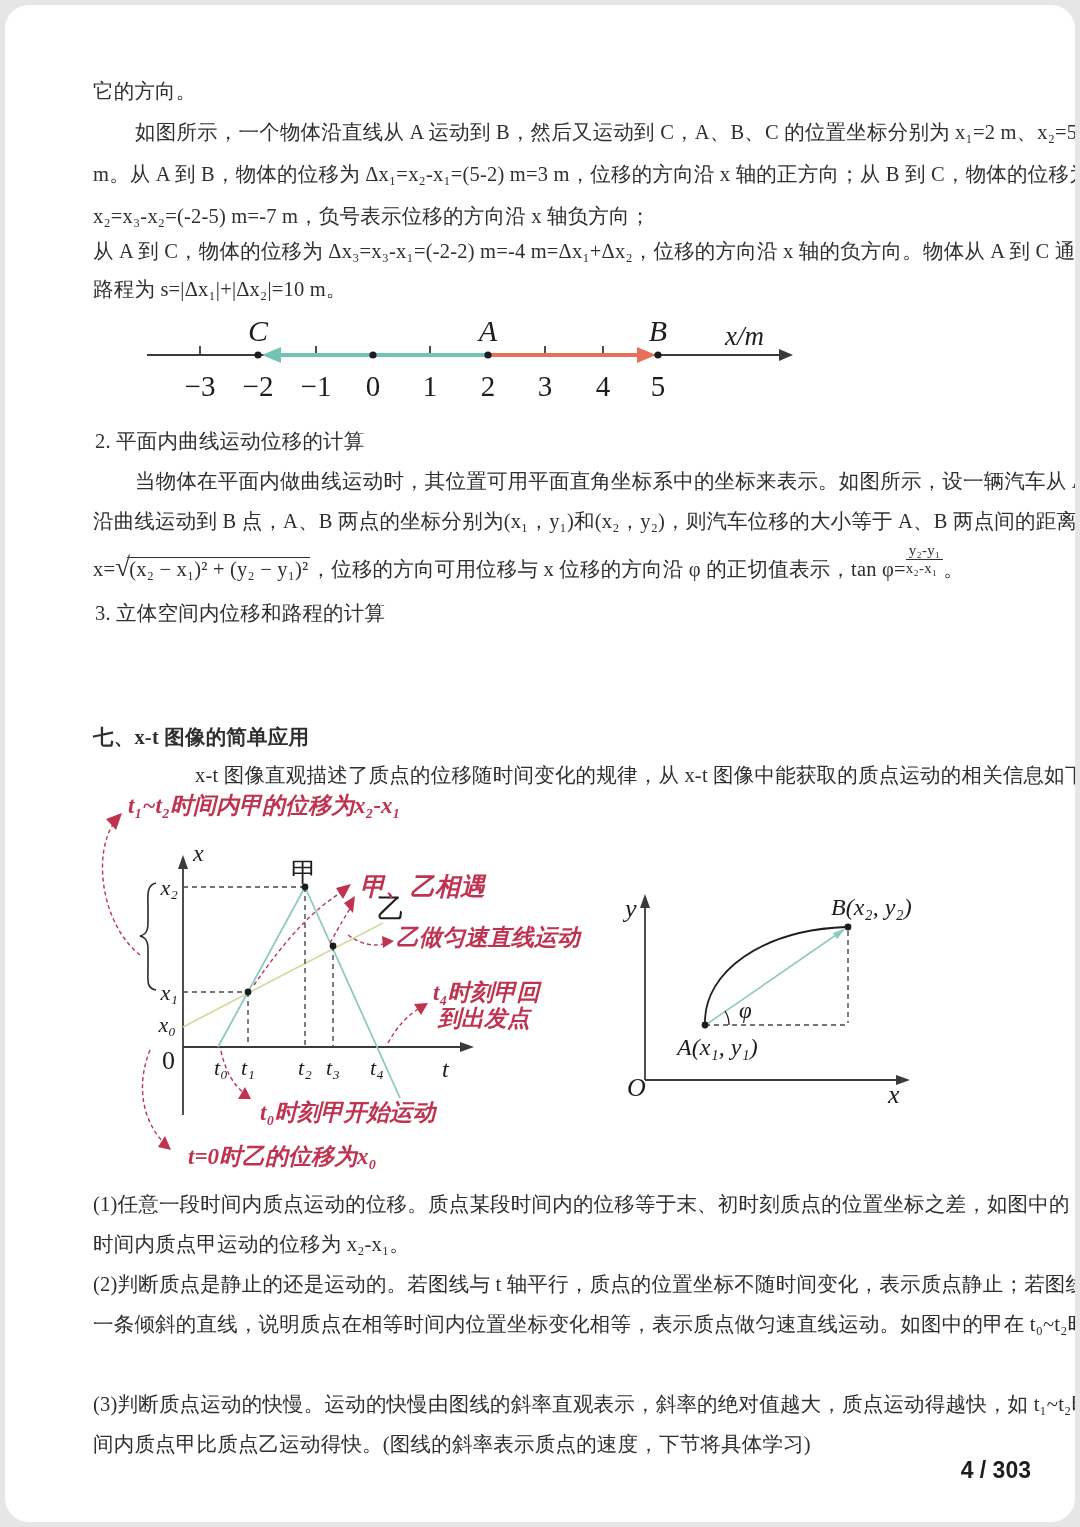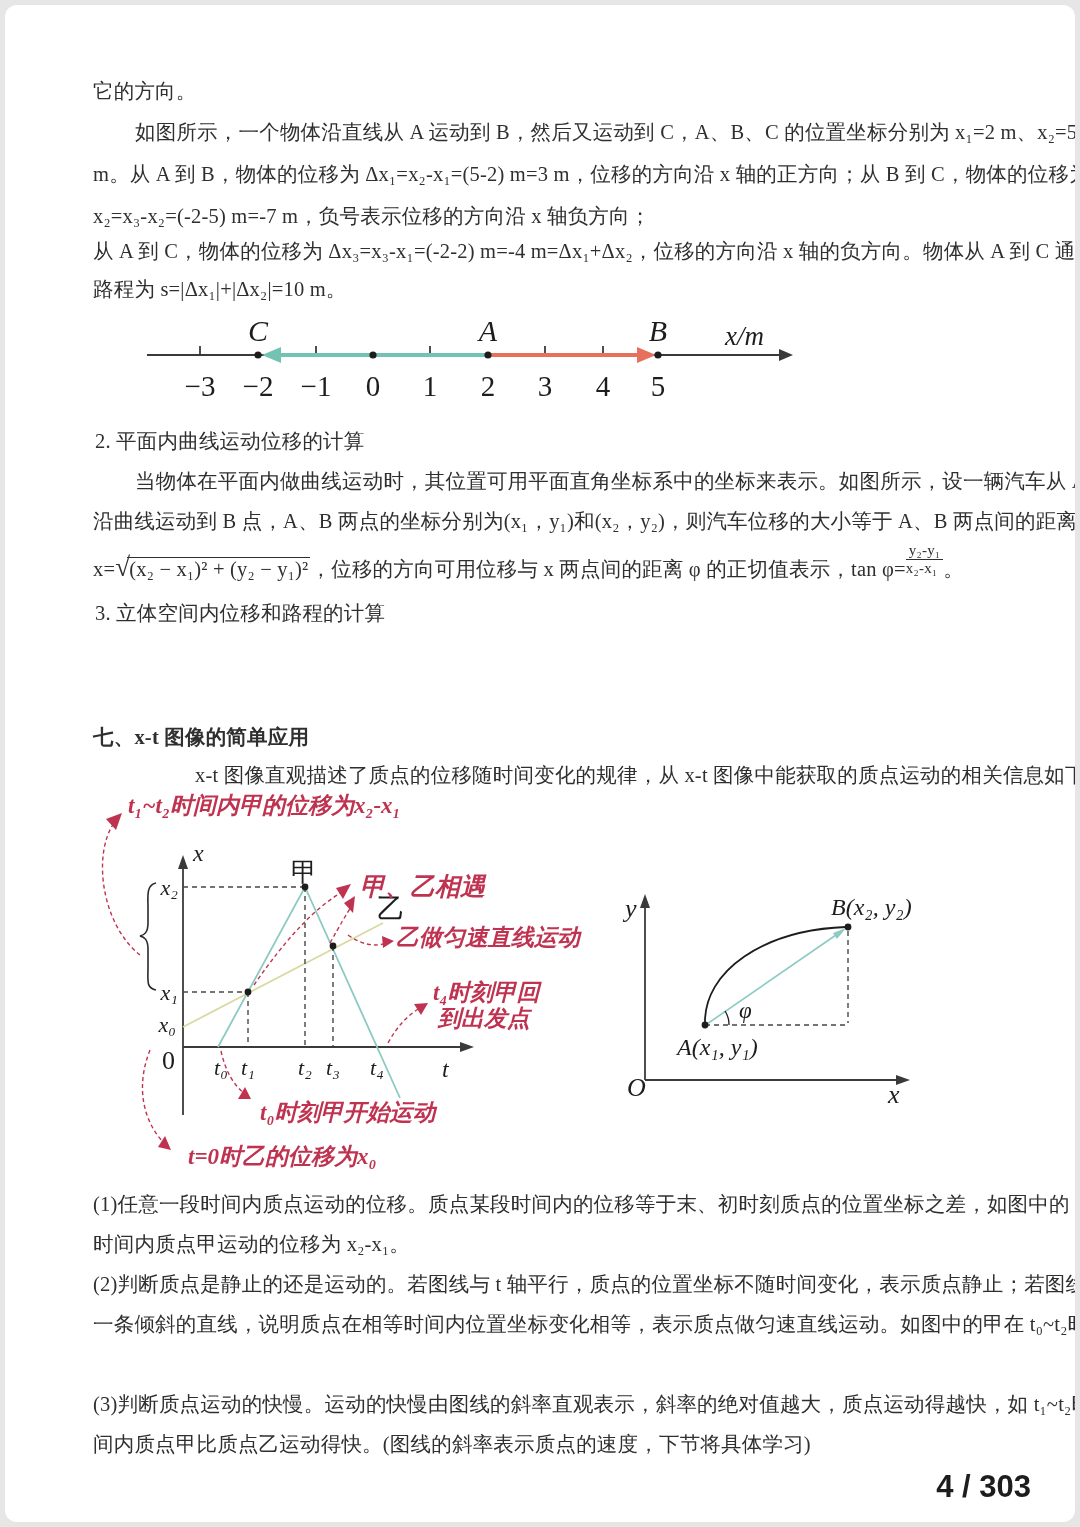--- a/index.html
+++ b/index.html
@@ -2,37 +2,37 @@
 <html><head>
 <meta charset="utf-8">
 <style>
   html,body{margin:0;padding:0;}
   body{
     width:1080px;height:1527px;position:relative;background:#e6e6e6;
     font-family:"Liberation Serif","DejaVu Serif",serif;
   }
   .page{
     position:absolute;left:5px;top:5px;right:5px;bottom:5px;
-    background:#ffffff;border-radius:12px;overflow:hidden;
+    background:#ffffff;border-radius:24px;overflow:hidden;
   }
   .tline{
     position:absolute;white-space:nowrap;
     font-size:20.5px;line-height:32px;color:#2f2f2f;letter-spacing:0.2px;
   }
   .bold{font-weight:bold;}
   
   .radicand{border-top:1.6px solid #2f2f2f;margin-left:-3px;padding:0 2px;}
   .sqrt{font-size:27px;}
   .frac{display:inline-block;vertical-align:middle;text-align:left;
         font-size:15px;line-height:1.15;position:relative;top:-12px;}
   .frac .num{display:block;border-bottom:1.3px solid #2f2f2f;padding:0 3px;}
   .frac .den{display:block;}
   .pagenum{
     position:absolute;top:1452px;right:44px;font-family:"Liberation Sans","DejaVu Sans",sans-serif;
-    font-weight:bold;font-size:31px;color:#1d1d1d;margin-top:12px;
+    font-weight:bold;font-size:23px;color:#1d1d1d;
   }
   svg{position:absolute;overflow:visible;}
   .serif-it{font-family:"Liberation Serif","DejaVu Serif",serif;font-style:italic;}
   .serif-up{font-family:"Liberation Serif","DejaVu Serif",serif;}
   .hand{font-family:"Liberation Serif","DejaVu Serif",serif;font-style:italic;font-weight:bold;}
 </style>
 </head>
 <body>
 
 <div class="page">
@@ -81,21 +81,21 @@
       <text x="468" y="93">4</text>
       <text x="523" y="93">5</text>
     </g>
   </svg>
 
   <div class="tline" style="left:90px;top:420px">2. 平面内曲线运动位移的计算</div>
   <div class="tline" style="left:130px;top:460px">当物体在平面内做曲线运动时，其位置可用平面直角坐标系中的坐标来表示。如图所示，设一辆汽车从 A 点</div>
   <div class="tline" style="left:88px;top:500px">沿曲线运动到 B 点，A、B 两点的坐标分别为(x₁，y₁)和(x₂，y₂)，则汽车位移的大小等于 A、B 两点间的距离，即</div>
 
   <div class="tline" style="left:88px;top:540px;line-height:44px">
-    <span>x=</span><span class="sqrt">√</span><span class="radicand">(x₂ − x₁)² + (y₂ − y₁)²</span><span>，位移的方向可用位移与 x 两点间的距离 φ 的正切值表示，tan φ=</span><span class="frac"><span class="num">y₂-y₁</span><span class="den">x₂-x₁</span></span><span>。</span>
+    <span>x=</span><span class="sqrt">√</span><span class="radicand">(x₂ − x₁)² + (y₂ − y₁)²</span><span>，位移的方向可用位移与 x 位移的方向沿 φ 的正切值表示，tan φ=</span><span class="frac"><span class="num">y₂-y₁</span><span class="den">x₂-x₁</span></span><span>。</span>
   </div>
 
   <div class="tline" style="left:90px;top:592px">3. 立体空间内位移和路程的计算</div>
 
   <div class="tline bold" style="left:88px;top:716px">七、x-t 图像的简单应用</div>
   <div class="tline" style="left:190px;top:754px">x-t 图像直观描述了质点的位移随时间变化的规律，从 x-t 图像中能获取的质点运动的相关信息如下：</div>
 
   <svg style="left:85px;top:780px" width="520" height="400" viewBox="0 0 520 400">
 
     <g stroke="#3a3a3a" stroke-width="1.8">

